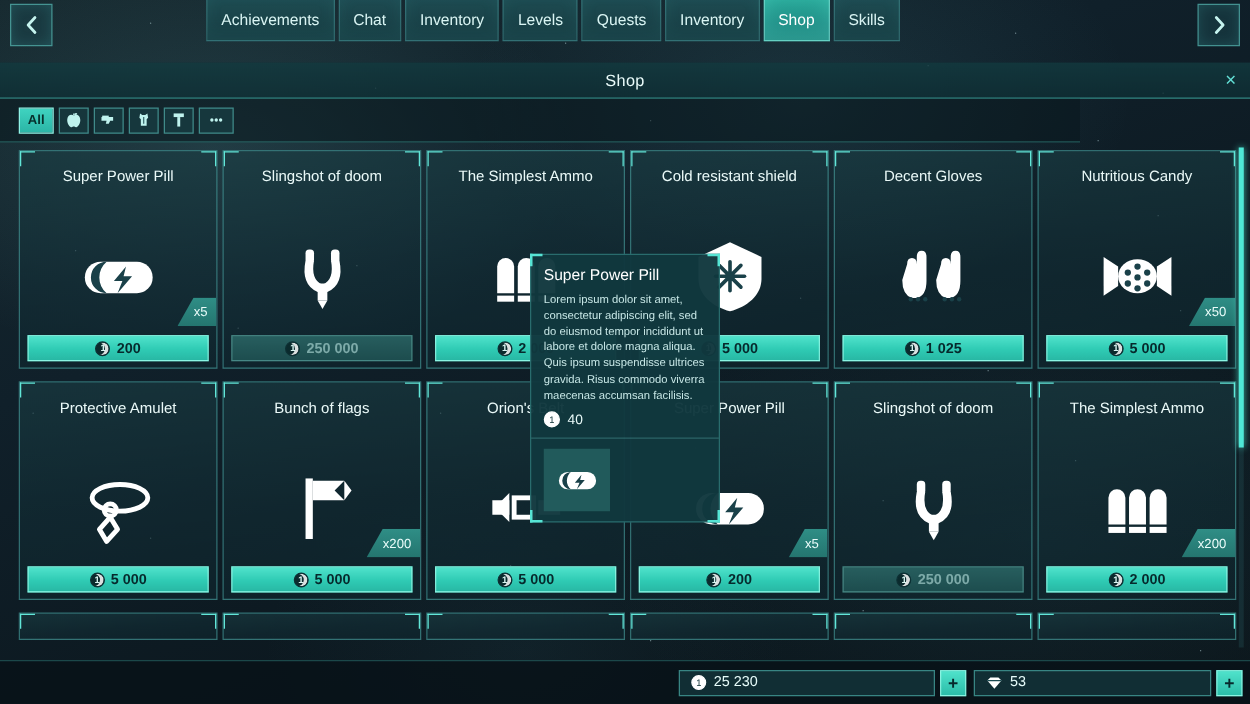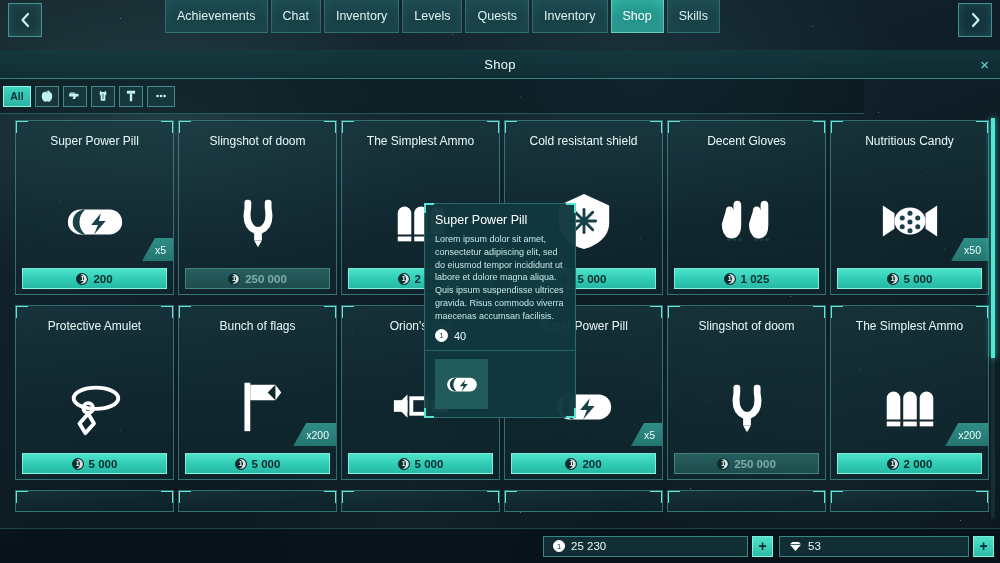--- a/index.html
+++ b/index.html
@@ -70,21 +70,21 @@
   #close-x {
     position:absolute; right:11px; top:50%; transform:translateY(-50%);
     font-size:15px; color:#63e0d6; cursor:pointer; line-height:1;
   }
 
   
   #filterbar {
     position:absolute; left:0; top:79px; width:864px; height:35px;
     background: rgba(10,24,30,.55);
     border-bottom:1px solid rgba(74,196,186,.35);
-    display:flex; align-items:center; padding-left:3px; gap:4px;
+    display:flex; align-items:center; padding-left:15px; gap:4px;
     z-index: 15;
   }
   .filt {
     width:24px; height:21px; display:flex; align-items:center; justify-content:center;
     border:1px solid rgba(106,222,214,.50);
     background: rgba(24,62,68,.70);
     color:#a9ecec; cursor:pointer;
   }
   .filt.wide { width:28px; font-size:10.5px; }
   .filt.active {

